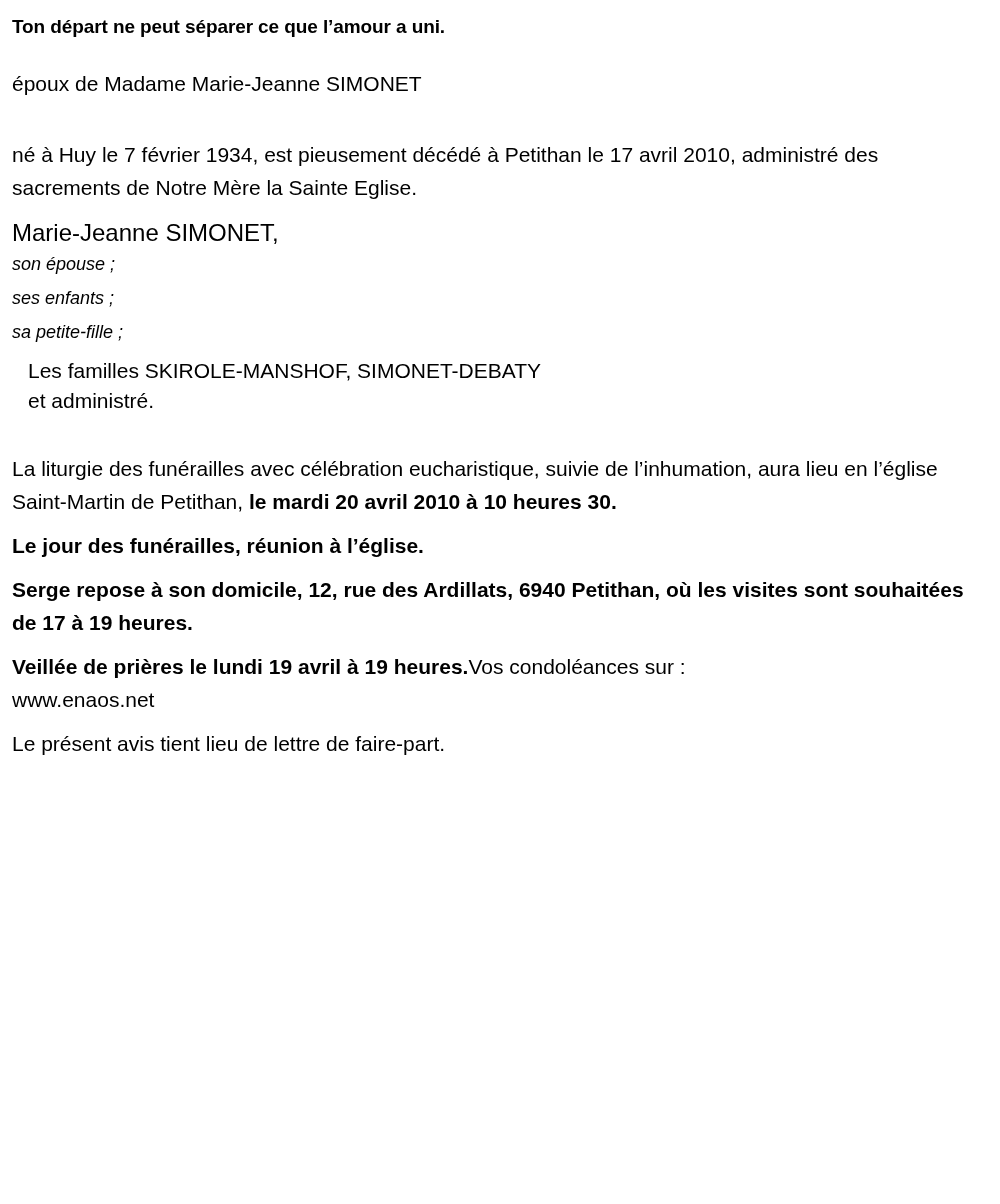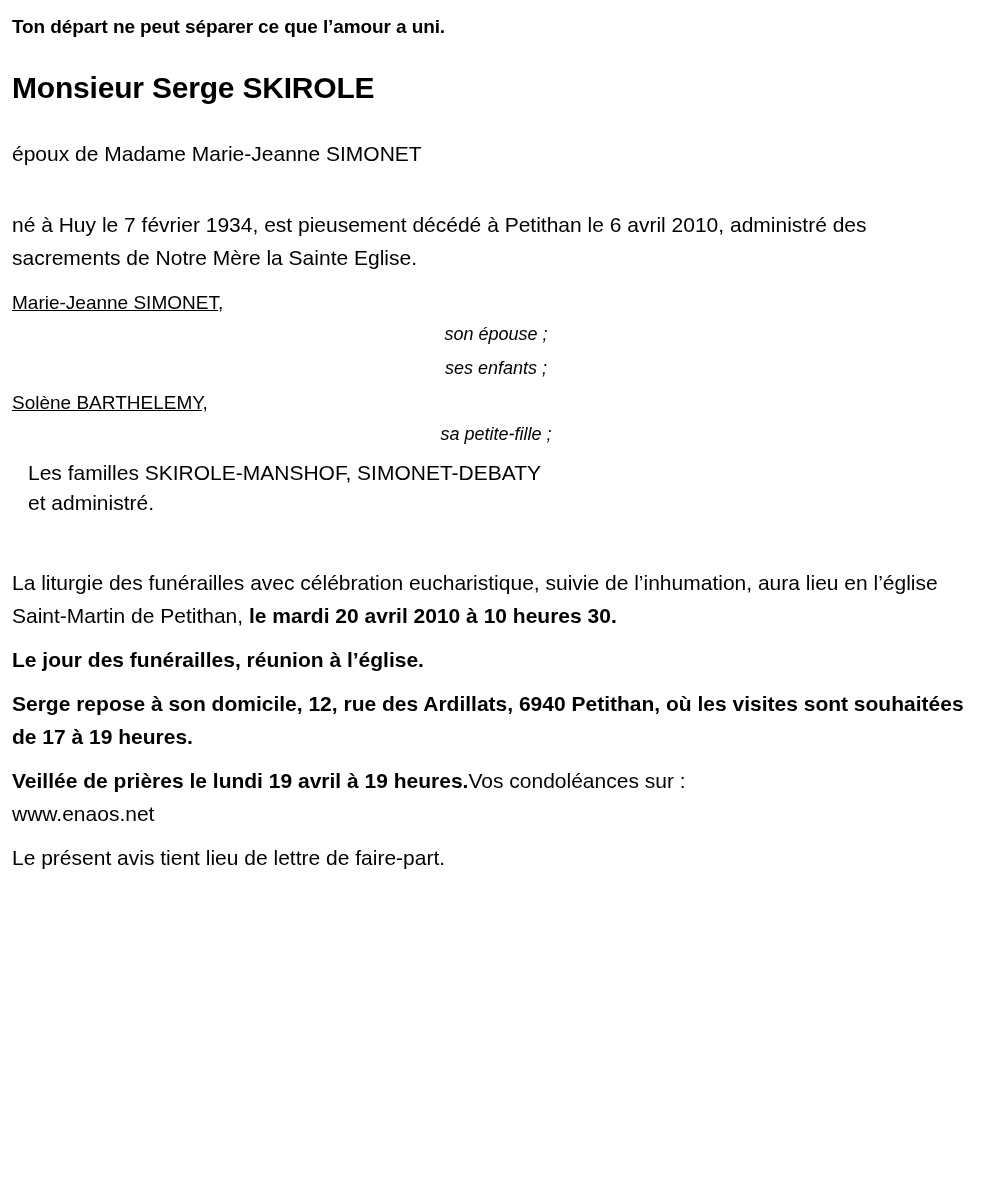--- a/index.html
+++ b/index.html
@@ -62,46 +62,45 @@
   }
 
   
   .survivors {
     margin: 0 0 8px 0;
   }
   .survivor-group {
     margin: 0 0 6px 0;
   }
   .survivor-names {
-    font-size: 19px;
+    font-size: 24px;
     line-height: 30px;
-    text-decoration: underline;
   }
   .survivor-name-line {
     display: block;
   }
   .survivor-relation {
     display: block;
-    text-align: center;
+    text-align: left;
     font-size: 18px;
     font-style: italic;
     line-height: 28px;
     padding-right: 8px;
     margin-top: 2px;
   }
   .families {
     font-size: 21px;
     line-height: 30px;
     margin: 10px 0 0 16px;
   }
   .families span { display: block; }
 
   
   .ceremony {
-    margin-top: 48px;
+    margin-top: 36px;
   }
   .ceremony p {
     font-size: 21px;
     line-height: 33px;
     margin: 0 0 11px 0;
     max-width: 962px;
   }
   .ceremony p.tight {
     margin-bottom: 11px;
   }
@@ -118,44 +117,40 @@
     margin: 0 0 11px 0;
   }
 </style>
 </head>
 <body>
 
 <div class="notice">
 
   <p class="epigraph">Ton départ ne peut séparer ce que l’amour a uni.</p>
 
-  <h1 class="deceased-name">Monsieur Serge SKIROLE</h1>
 
   <p class="spouse-line">époux de Madame Marie-Jeanne SIMONET</p>
 
-  <p class="life-paragraph">né à Huy le 7 février 1934, est pieusement décédé à Petithan le 6 avril 2010, administré des sacrements de Notre Mère la Sainte Eglise.</p>
+  <p class="life-paragraph">né à Huy le 7 février 1934, est pieusement décédé à Petithan le 17 avril 2010, administré des sacrements de Notre Mère la Sainte Eglise.</p>
 
 
   <div class="survivors">
 
     <div class="survivor-group">
       <div class="survivor-names">
         <span class="survivor-name-line">Marie-Jeanne SIMONET,</span>
       </div>
       <span class="survivor-relation">son épouse ;</span>
     </div>
 
     <div class="survivor-group">
       <span class="survivor-relation">ses enfants ;</span>
     </div>
 
     <div class="survivor-group">
-      <div class="survivor-names">
-        <span class="survivor-name-line">Solène BARTHELEMY,</span>
-      </div>
       <span class="survivor-relation">sa petite-fille ;</span>
     </div>
 
     <div class="families">
       <span>Les familles SKIROLE-MANSHOF, SIMONET-DEBATY</span>
       <span>et administré.</span>
     </div>
 
   </div>
 

